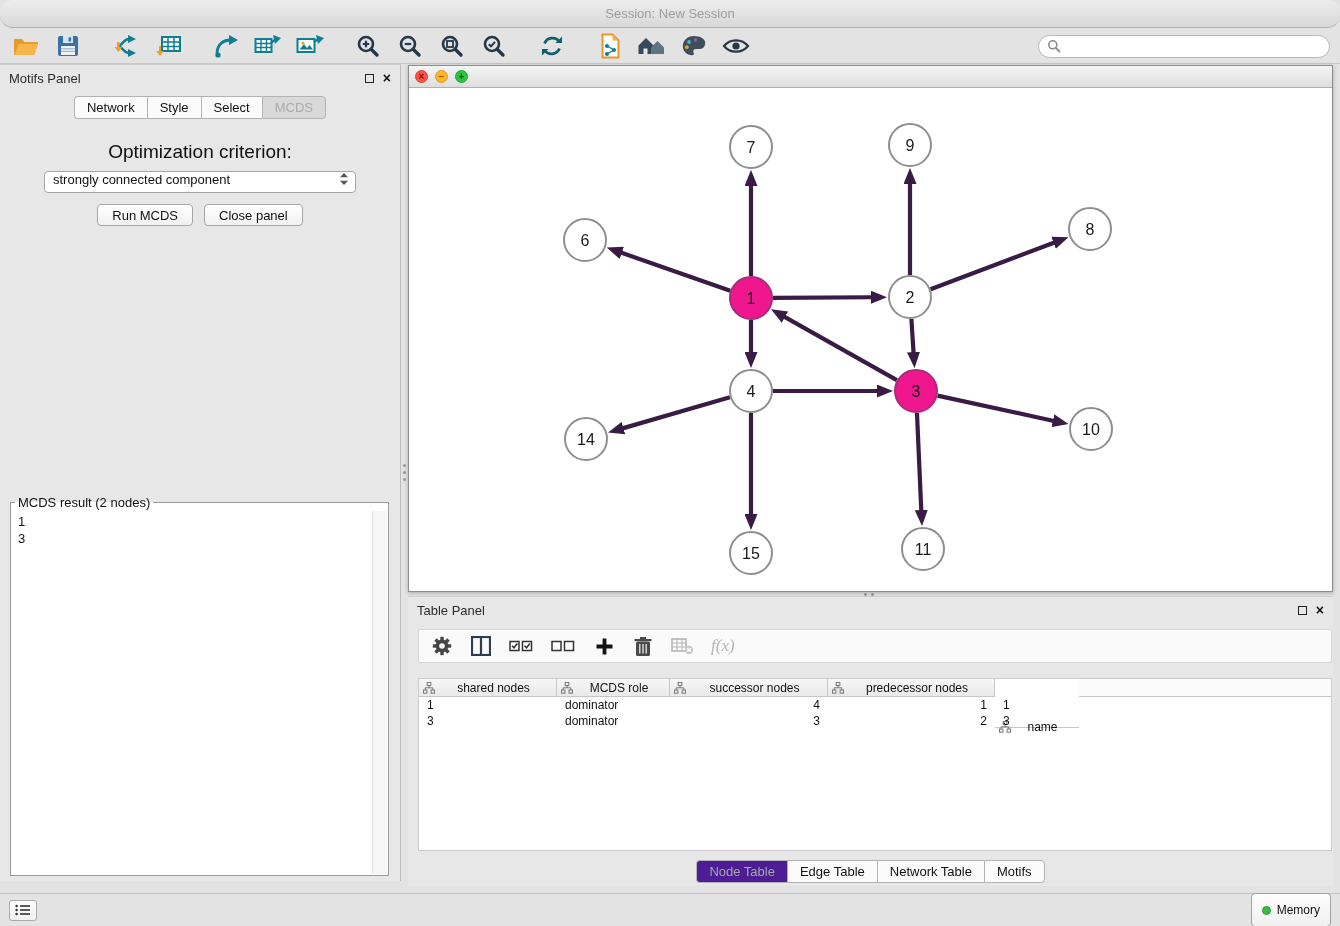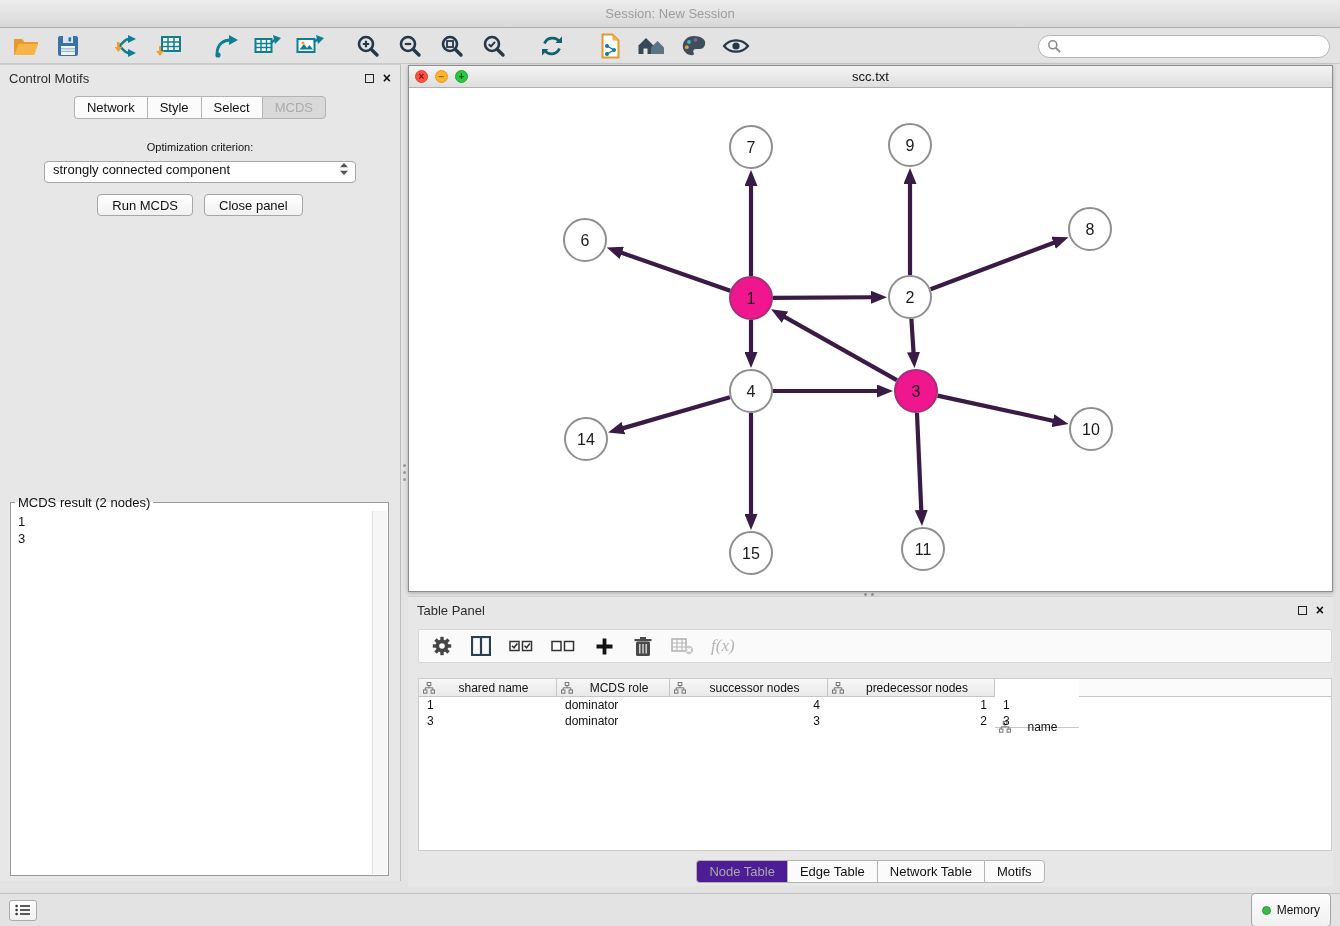--- a/index.html
+++ b/index.html
@@ -3,21 +3,21 @@
 <meta charset="utf-8">
 <style>
   * { margin:0; padding:0; box-sizing:border-box; }
   html,body { width:1340px; height:926px; }
   body { font-family:"Liberation Sans", sans-serif; background:#e3e3e3; position:relative; overflow:hidden; }
   .app { position:absolute; inset:0; }
 
   
   .titlebar { position:absolute; top:0; left:0; right:0; height:28px;
     background:linear-gradient(#ededed,#d8d8d8); border-bottom:1px solid #aeaeae;
-    display:flex; align-items:center; justify-content:center; }
+    display:flex; align-items:center; justify-content:center;border-radius:13px; }
   .titlebar .title { color:#9d9d9d; font-size:13px; }
 
   
   .toolbar { position:absolute; top:29px; left:0; right:0; height:35px;
     display:flex; align-items:center; padding:0 10px; border-bottom:1px solid #c9c9c9; }
   .tb-icon { height:30px; min-width:32px; display:flex; align-items:center; justify-content:center;
     margin-right:10px; cursor:default; }
   .tb-gap { width:16px; }
   .search { margin-left:auto; width:292px; height:23px; background:#fff; border:1px solid #b6b6b6;
     border-radius:12px; display:flex; align-items:center; padding:0 8px; gap:5px; }
@@ -33,21 +33,21 @@
 
   
   .control-panel { position:absolute; left:0; top:64px; width:401px; height:817px;
     background:#e7e7e7; border-top:1px solid #cfcfcf; border-right:1px solid #bdbdbd; }
   .cp-tabs { display:flex; justify-content:center; margin-top:5px; }
   .cp-tab { font-size:13px; padding:3px 12px; background:#fbfbfb; border:1px solid #b3b3b3;
     border-right:none; color:#111; cursor:default; }
   .cp-tab:first-child { border-radius:4px 0 0 4px; }
   .cp-tab:last-child { border-right:1px solid #b3b3b3; border-radius:0 4px 4px 0; }
   .cp-tab.active { background:#d9d9d9; color:#ababab; }
-  .opt-label { text-align:center; font-size:11px; color:#111; margin-top:22px; }
+  .opt-label { text-align:center; font-size:19px; color:#111; margin-top:22px; }
   .dropdown { width:312px; height:22px; margin:8px auto 0; background:#fff; border:1px solid #a6a6a6;
     border-radius:4px; display:flex; align-items:flex-start; padding:0 6px 0 8px; }
   .dd-text { flex:1; font-size:13px; color:#111; }
   .btn-row { display:flex; justify-content:center; gap:11px; margin-top:11px; }
   .mac-btn { font-family:"Liberation Sans",sans-serif; font-size:13px; color:#111;
     background:linear-gradient(#ffffff,#f1f1f1); border:1px solid #a6a6a6; border-radius:4px;
     height:22px; padding:0 14px; }
   .result-box { position:absolute; left:10px; right:11px; top:430px; bottom:5px;
     border:1px solid #9a9a9a; background:#fff; }
   .result-box legend { font-size:13px; color:#111; padding:0 3px; margin-left:4px; }
@@ -254,21 +254,21 @@
       <svg width="14" height="14" viewBox="0 0 14 14">
         <circle cx="5.8" cy="5.8" r="4" fill="none" stroke="#8a8a8a" stroke-width="1.6"></circle>
         <line x1="8.8" y1="8.8" x2="13" y2="13" stroke="#8a8a8a" stroke-width="1.8"></line>
       </svg>
       <input placeholder="" style="">
     </div>
   </div>
 
   <div class="control-panel">
     <div class="panel-header">
-      <span class="panel-title">Control Motifs</span>
+      <span class="panel-title">Motifs Panel</span>
       <div class="panel-controls">
         <div class="float-box"></div>
         <div class="close-x">×</div>
       </div>
     </div>
     <div class="cp-tabs">
         <div class="cp-tab">Network</div>
         <div class="cp-tab">Style</div>
         <div class="cp-tab">Select</div>
         <div class="cp-tab active">MCDS</div>
@@ -304,21 +304,20 @@
   </div>
   <div class="h-splitter">
     <div class="dots">
         <div class="dot"></div>
         <div class="dot"></div>
       </div>
   </div>
 
   <div class="network-window">
     <div class="nw-titlebar">
-      <div class="nw-title">scc.txt</div>
       <div class="traffic">
         <div class="light red">
             <span>×</span>
           </div>
         <div class="light yellow">
             <span>−</span>
           </div>
         <div class="light green">
             <span>+</span>
           </div>
@@ -440,21 +439,21 @@
     </div>
     <div class="table-area">
       <div class="t-header">
           <div class="t-hcell" style="width: 138px;">
             <svg width="12" height="12" viewBox="0 0 12 12">
               <rect x="4.2" y="0.5" width="3.6" height="3" fill="none" stroke="#777" stroke-width="1"></rect>
               <path d="M6 3.5V5.8M6 5.8H2.2M6 5.8H9.8M2.2 5.8V8M9.8 5.8V8" stroke="#777" stroke-width="1" fill="none"></path>
               <rect x="0.5" y="8" width="3.4" height="3.2" fill="none" stroke="#777" stroke-width="1"></rect>
               <rect x="8.1" y="8" width="3.4" height="3.2" fill="none" stroke="#777" stroke-width="1"></rect>
             </svg>
-            <span class="hlabel">shared name</span>
+            <span class="hlabel">shared nodes</span>
           </div>
           <div class="t-hcell" style="width: 113px; justify-content: space-between;">
             <svg width="12" height="12" viewBox="0 0 12 12">
               <rect x="4.2" y="0.5" width="3.6" height="3" fill="none" stroke="#777" stroke-width="1"></rect>
               <path d="M6 3.5V5.8M6 5.8H2.2M6 5.8H9.8M2.2 5.8V8M9.8 5.8V8" stroke="#777" stroke-width="1" fill="none"></path>
               <rect x="0.5" y="8" width="3.4" height="3.2" fill="none" stroke="#777" stroke-width="1"></rect>
               <rect x="8.1" y="8" width="3.4" height="3.2" fill="none" stroke="#777" stroke-width="1"></rect>
             </svg>
             <span class="hlabel">MCDS role</span>
           </div>

